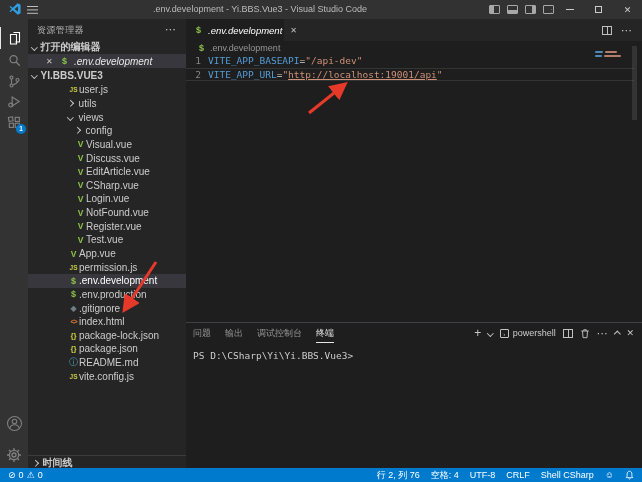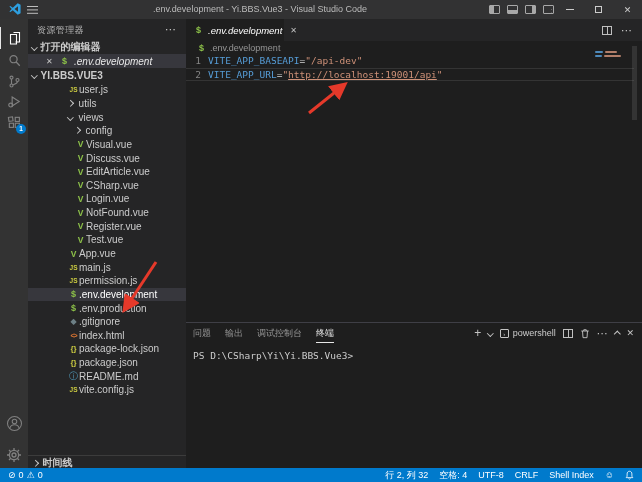--- a/index.html
+++ b/index.html
@@ -265,24 +265,20 @@
         <div class="trow" style="padding-left: 47px;">
           <span class="fi ic-vue">V</span>
           <span class="lbl">Test.vue</span>
         </div>
         <div class="trow" style="padding-left: 40px;">
           <span class="fi ic-vue">V</span>
           <span class="lbl">App.vue</span>
         </div>
         <div class="trow" style="padding-left: 40px;">
           <span class="fi ic-js">JS</span>
-          <span class="lbl">main.js</span>
-        </div>
-        <div class="trow" style="padding-left: 40px;">
-          <span class="fi ic-js">JS</span>
           <span class="lbl">permission.js</span>
         </div>
         <div class="trow selected" style="padding-left: 40px;">
           <span class="fi ic-shell">$</span>
           <span class="lbl">.env.development</span>
         </div>
         <div class="trow" style="padding-left: 40px;">
           <span class="fi ic-shell">$</span>
           <span class="lbl">.env.production</span>
         </div>
@@ -383,25 +379,25 @@
   <div class="statusbar">
     <div class="sb-left">
       <span class="grp">
         <span class="st-ic">⊘</span>
         <span>0</span>
         <span class="st-ic">⚠</span>
         <span>0</span>
       </span>
     </div>
     <div class="sb-right">
-      <span>行 2, 列 32</span>
+      <span>行 2, 列 76</span>
       <span>空格: 4</span>
       <span>UTF-8</span>
       <span>CRLF</span>
-      <span>Shell Index</span>
+      <span>Shell CSharp</span>
       <span class="st-ic">☺</span>
       <svg width="9" height="10" viewBox="0 0 12 13" fill="none" stroke="#ffffff" stroke-width="1.1">
           <path d="M6 1.5c-2 0-3.2 1.5-3.2 3.7v3L1.6 10h8.8L9.2 8.2v-3C9.2 3 8 1.5 6 1.5z"></path>
           <path d="M4.8 11.2a1.3 1.3 0 0 0 2.4 0"></path>
         </svg>
     </div>
   </div>
 
   <svg class="arrows" viewBox="0 0 642 482">
     <defs>

